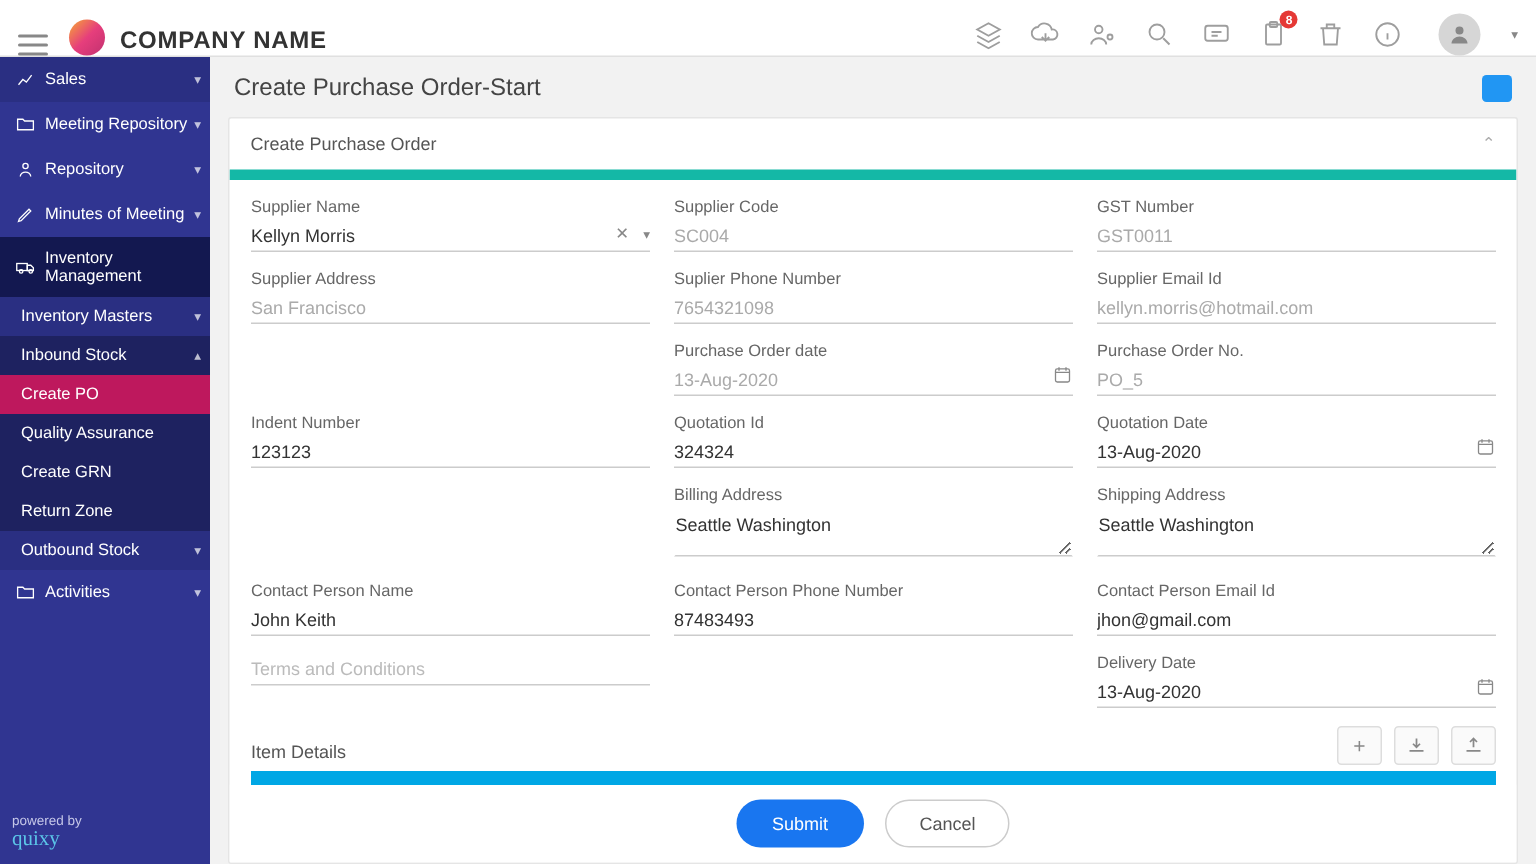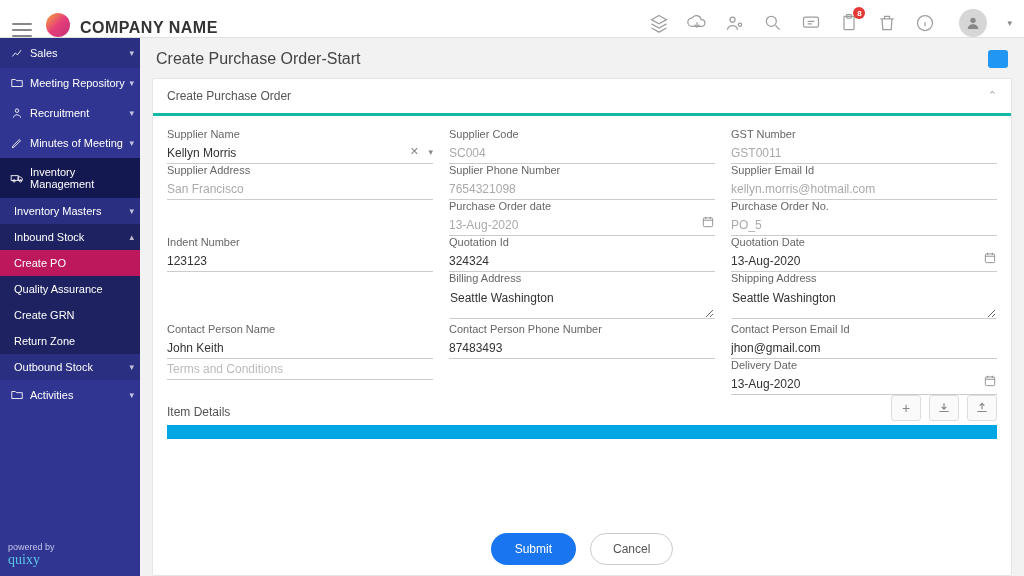--- a/index.html
+++ b/index.html
@@ -29,24 +29,24 @@
 .side-sub.active{background:#be185d}
 .sicon{width:14px;height:14px;display:inline-flex;align-items:center;justify-content:center;flex-shrink:0}
 .sicon svg{width:14px;height:14px;stroke:#fff;fill:none;stroke-width:1.5}
 .powered{position:absolute;bottom:8px;left:8px;font-size:9px;color:#c5c7e8}
 .powered .q{font-family:cursive;font-size:14px;color:#5bc5e8}
 .main{flex:1;background:#f2f2f2;overflow:hidden;position:relative;display:flex;flex-direction:column}
 .page-title{padding:12px 16px 6px 16px;font-size:16px;color:#444;display:flex;align-items:flex-start}
 .chat-icon{margin-left:auto;width:20px;height:18px;background:#2196f3;border-radius:3px;position:relative}
 .chat-icon::after{content:'';position:absolute;bottom:-4px;right:4px;border:4px solid transparent;border-top-color:#2196f3}
 .panel{margin:4px 12px 0 12px;background:#fff;border:1px solid #e5e5e5;border-radius:2px;flex:1;overflow:hidden;display:flex;flex-direction:column}
-.panel-head{padding:10px 14px;font-size:12px;color:#555;border-bottom:3px solid #14b8a6;display:flex;align-items:flex-start}
+.panel-head{padding:10px 14px;font-size:12px;color:#555;border-bottom:7px solid #14b8a6;display:flex;align-items:flex-start}
 .panel-head .collapse{margin-left:auto;color:#aaa;font-size:11px;cursor:pointer}
 .form-area{padding:12px 14px 0 14px;overflow:auto;flex:1}
-.row{display:flex;gap:16px;margin-bottom:0}
+.row{display:flex;gap:16px;margin-bottom:12px}
 .field{flex:1;min-width:0}
 .flabel{font-size:11px;color:#666;margin-bottom:3px;display:block}
 .fcontrol{border:none;border-bottom:1px solid #ccc;width:100%;font-size:12px;padding:3px 0;color:#333;background:transparent}
 .fcontrol.ro{color:#aaa}
 .fcontrol::placeholder{color:#bbb}
 .fwrap{position:relative}
 .clear-x{position:absolute;right:14px;top:2px;font-size:11px;color:#888;cursor:pointer}
 .dd-caret{position:absolute;right:0;top:4px;font-size:9px;color:#888;cursor:pointer}
 .cal-icon{position:absolute;right:0;top:0;width:14px;height:14px;cursor:pointer}
 .cal-icon svg{width:14px;height:14px;stroke:#888;fill:none;stroke-width:1.5}
@@ -147,21 +147,21 @@
         </span>
         <span>Meeting Repository</span>
       </div>
     <div class="side-item has-chev">
         <span class="sicon">
           <svg viewBox="0 0 24 24">
             <circle cx="12" cy="8" r="3"></circle>
             <path d="M6 20c0-3 3-5 6-5s6 2 6 5"></path>
           </svg>
         </span>
-        <span>Recruitment</span>
+        <span>Repository</span>
       </div>
     <div class="side-item has-chev">
         <span class="sicon">
           <svg viewBox="0 0 24 24">
             <path d="M4 20l3-1 11-11-2-2L5 17l-1 3z"></path>
           </svg>
         </span>
         <span>Minutes of Meeting</span>
       </div>
     <div class="side-item active">

